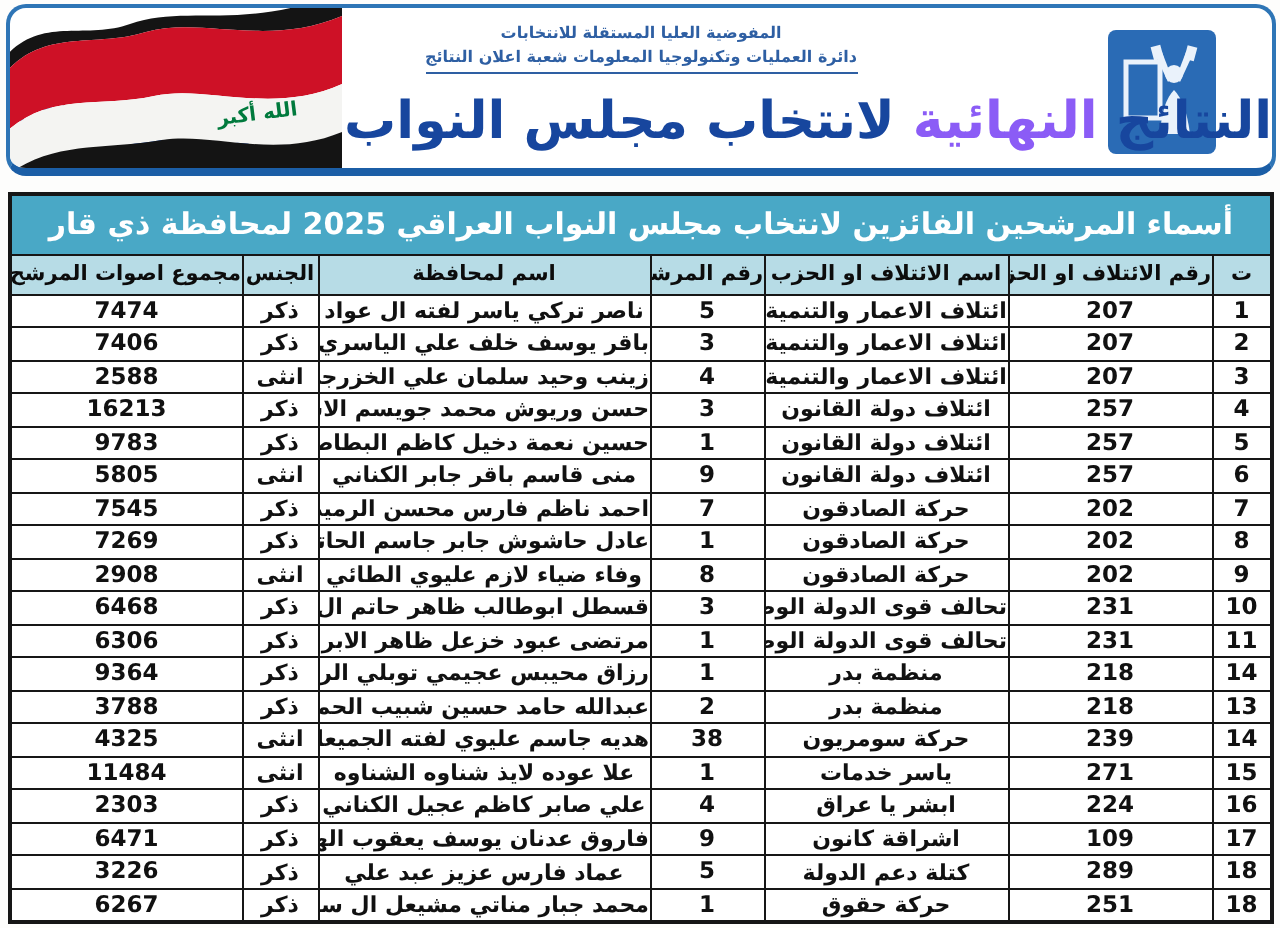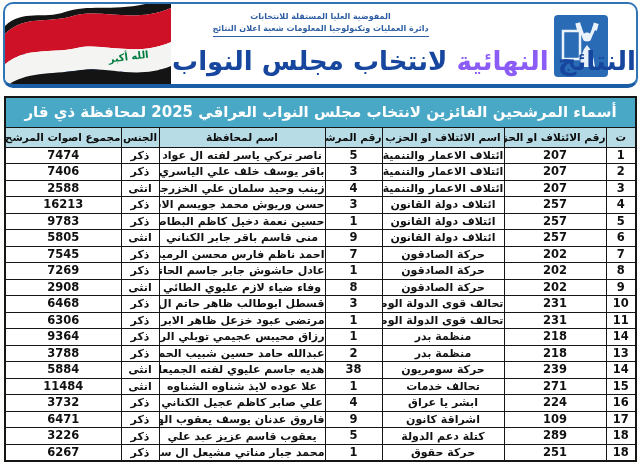--- a/index.html
+++ b/index.html
@@ -217,55 +217,55 @@
           <td>ذكر</td>
           <td class="num">3788</td>
         </tr>
         <tr>
           <td class="num">14</td>
           <td class="num">239</td>
           <td>حركة سومريون</td>
           <td class="num">38</td>
           <td>هديه جاسم عليوي لفته الجميعان</td>
           <td>انثى</td>
-          <td class="num">5884</td>
+          <td class="num">4325</td>
         </tr>
         <tr>
           <td class="num">15</td>
           <td class="num">271</td>
-          <td>تحالف خدمات</td>
+          <td>ياسر خدمات</td>
           <td class="num">1</td>
           <td>علا عوده لايذ شناوه الشناوه</td>
           <td>انثى</td>
           <td class="num">11484</td>
         </tr>
         <tr>
           <td class="num">16</td>
           <td class="num">224</td>
           <td>ابشر يا عراق</td>
           <td class="num">4</td>
           <td>علي صابر كاظم عجيل الكناني</td>
           <td>ذكر</td>
-          <td class="num">3732</td>
+          <td class="num">2303</td>
         </tr>
         <tr>
           <td class="num">17</td>
           <td class="num">109</td>
           <td>اشراقة كانون</td>
           <td class="num">9</td>
           <td>فاروق عدنان يوسف يعقوب الهاشم</td>
           <td>ذكر</td>
           <td class="num">6471</td>
         </tr>
         <tr>
           <td class="num">18</td>
           <td class="num">289</td>
           <td>كتلة دعم الدولة</td>
           <td class="num">5</td>
-          <td>يعقوب قاسم عزيز عبد علي</td>
+          <td>عماد فارس عزيز عبد علي</td>
           <td>ذكر</td>
           <td class="num">3226</td>
         </tr>
         <tr>
           <td class="num">18</td>
           <td class="num">251</td>
           <td>حركة حقوق</td>
           <td class="num">1</td>
           <td>محمد جبار مناتي مشيعل ال سلطان</td>
           <td>ذكر</td>

